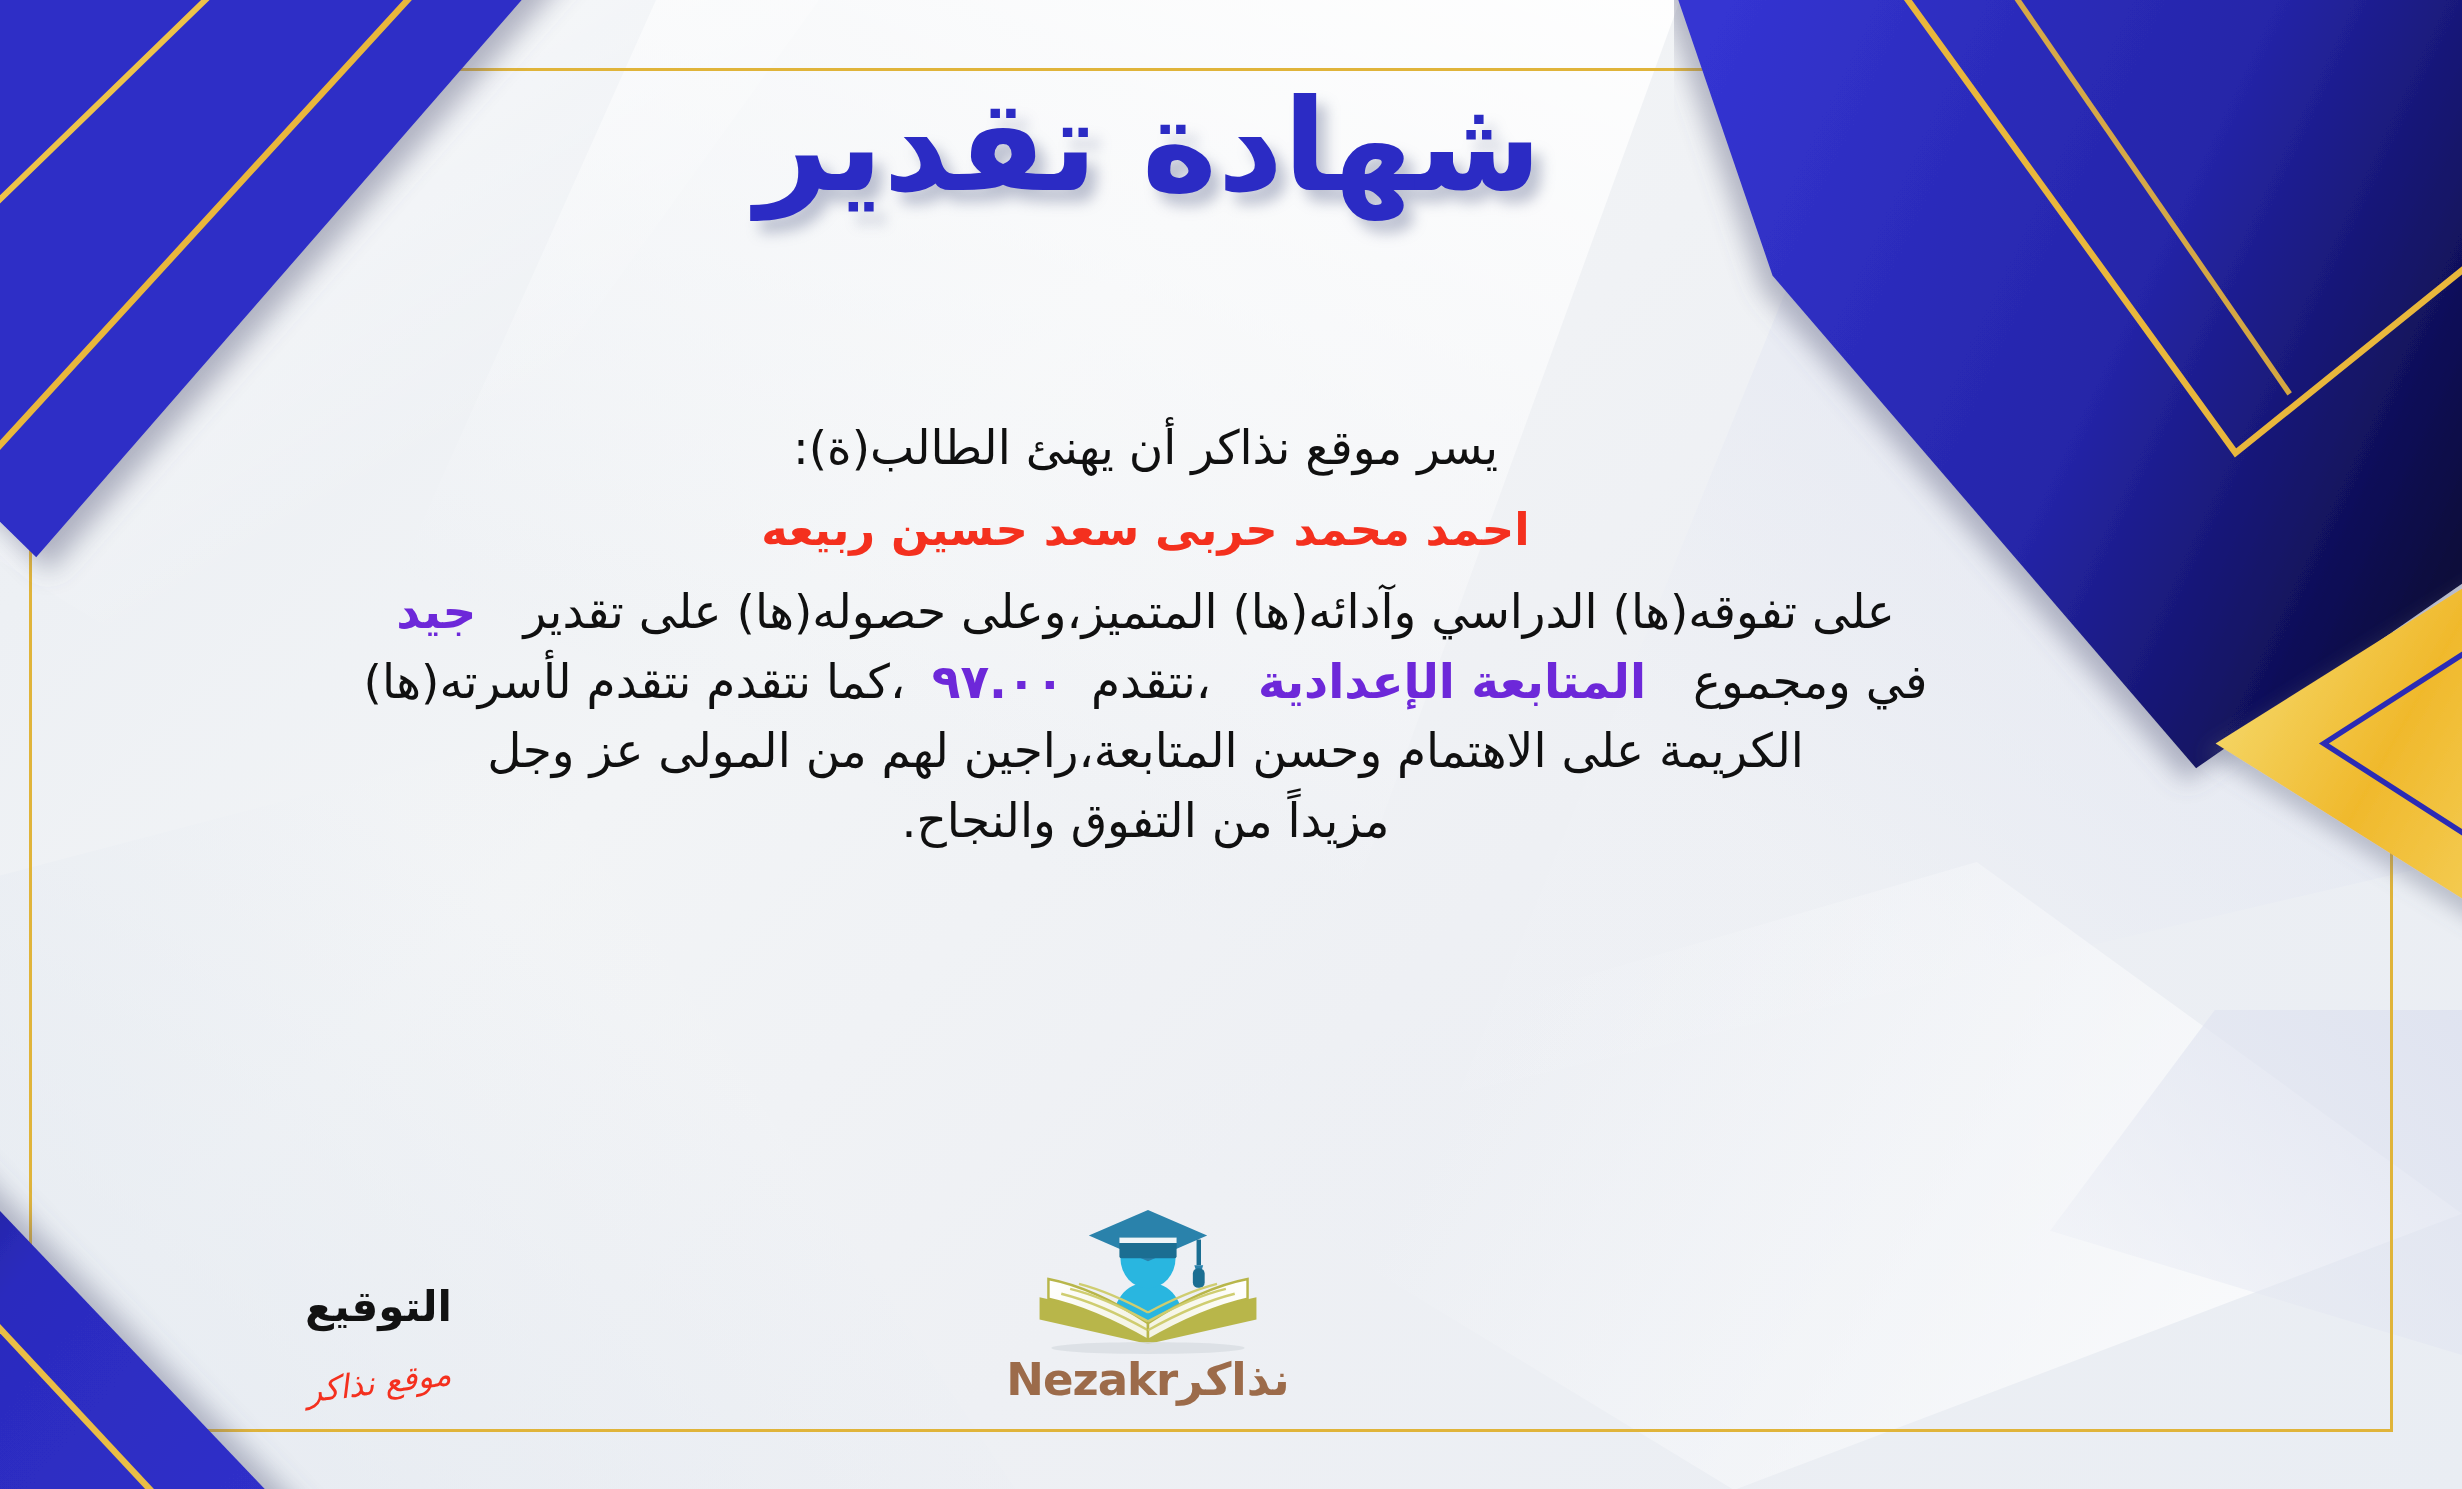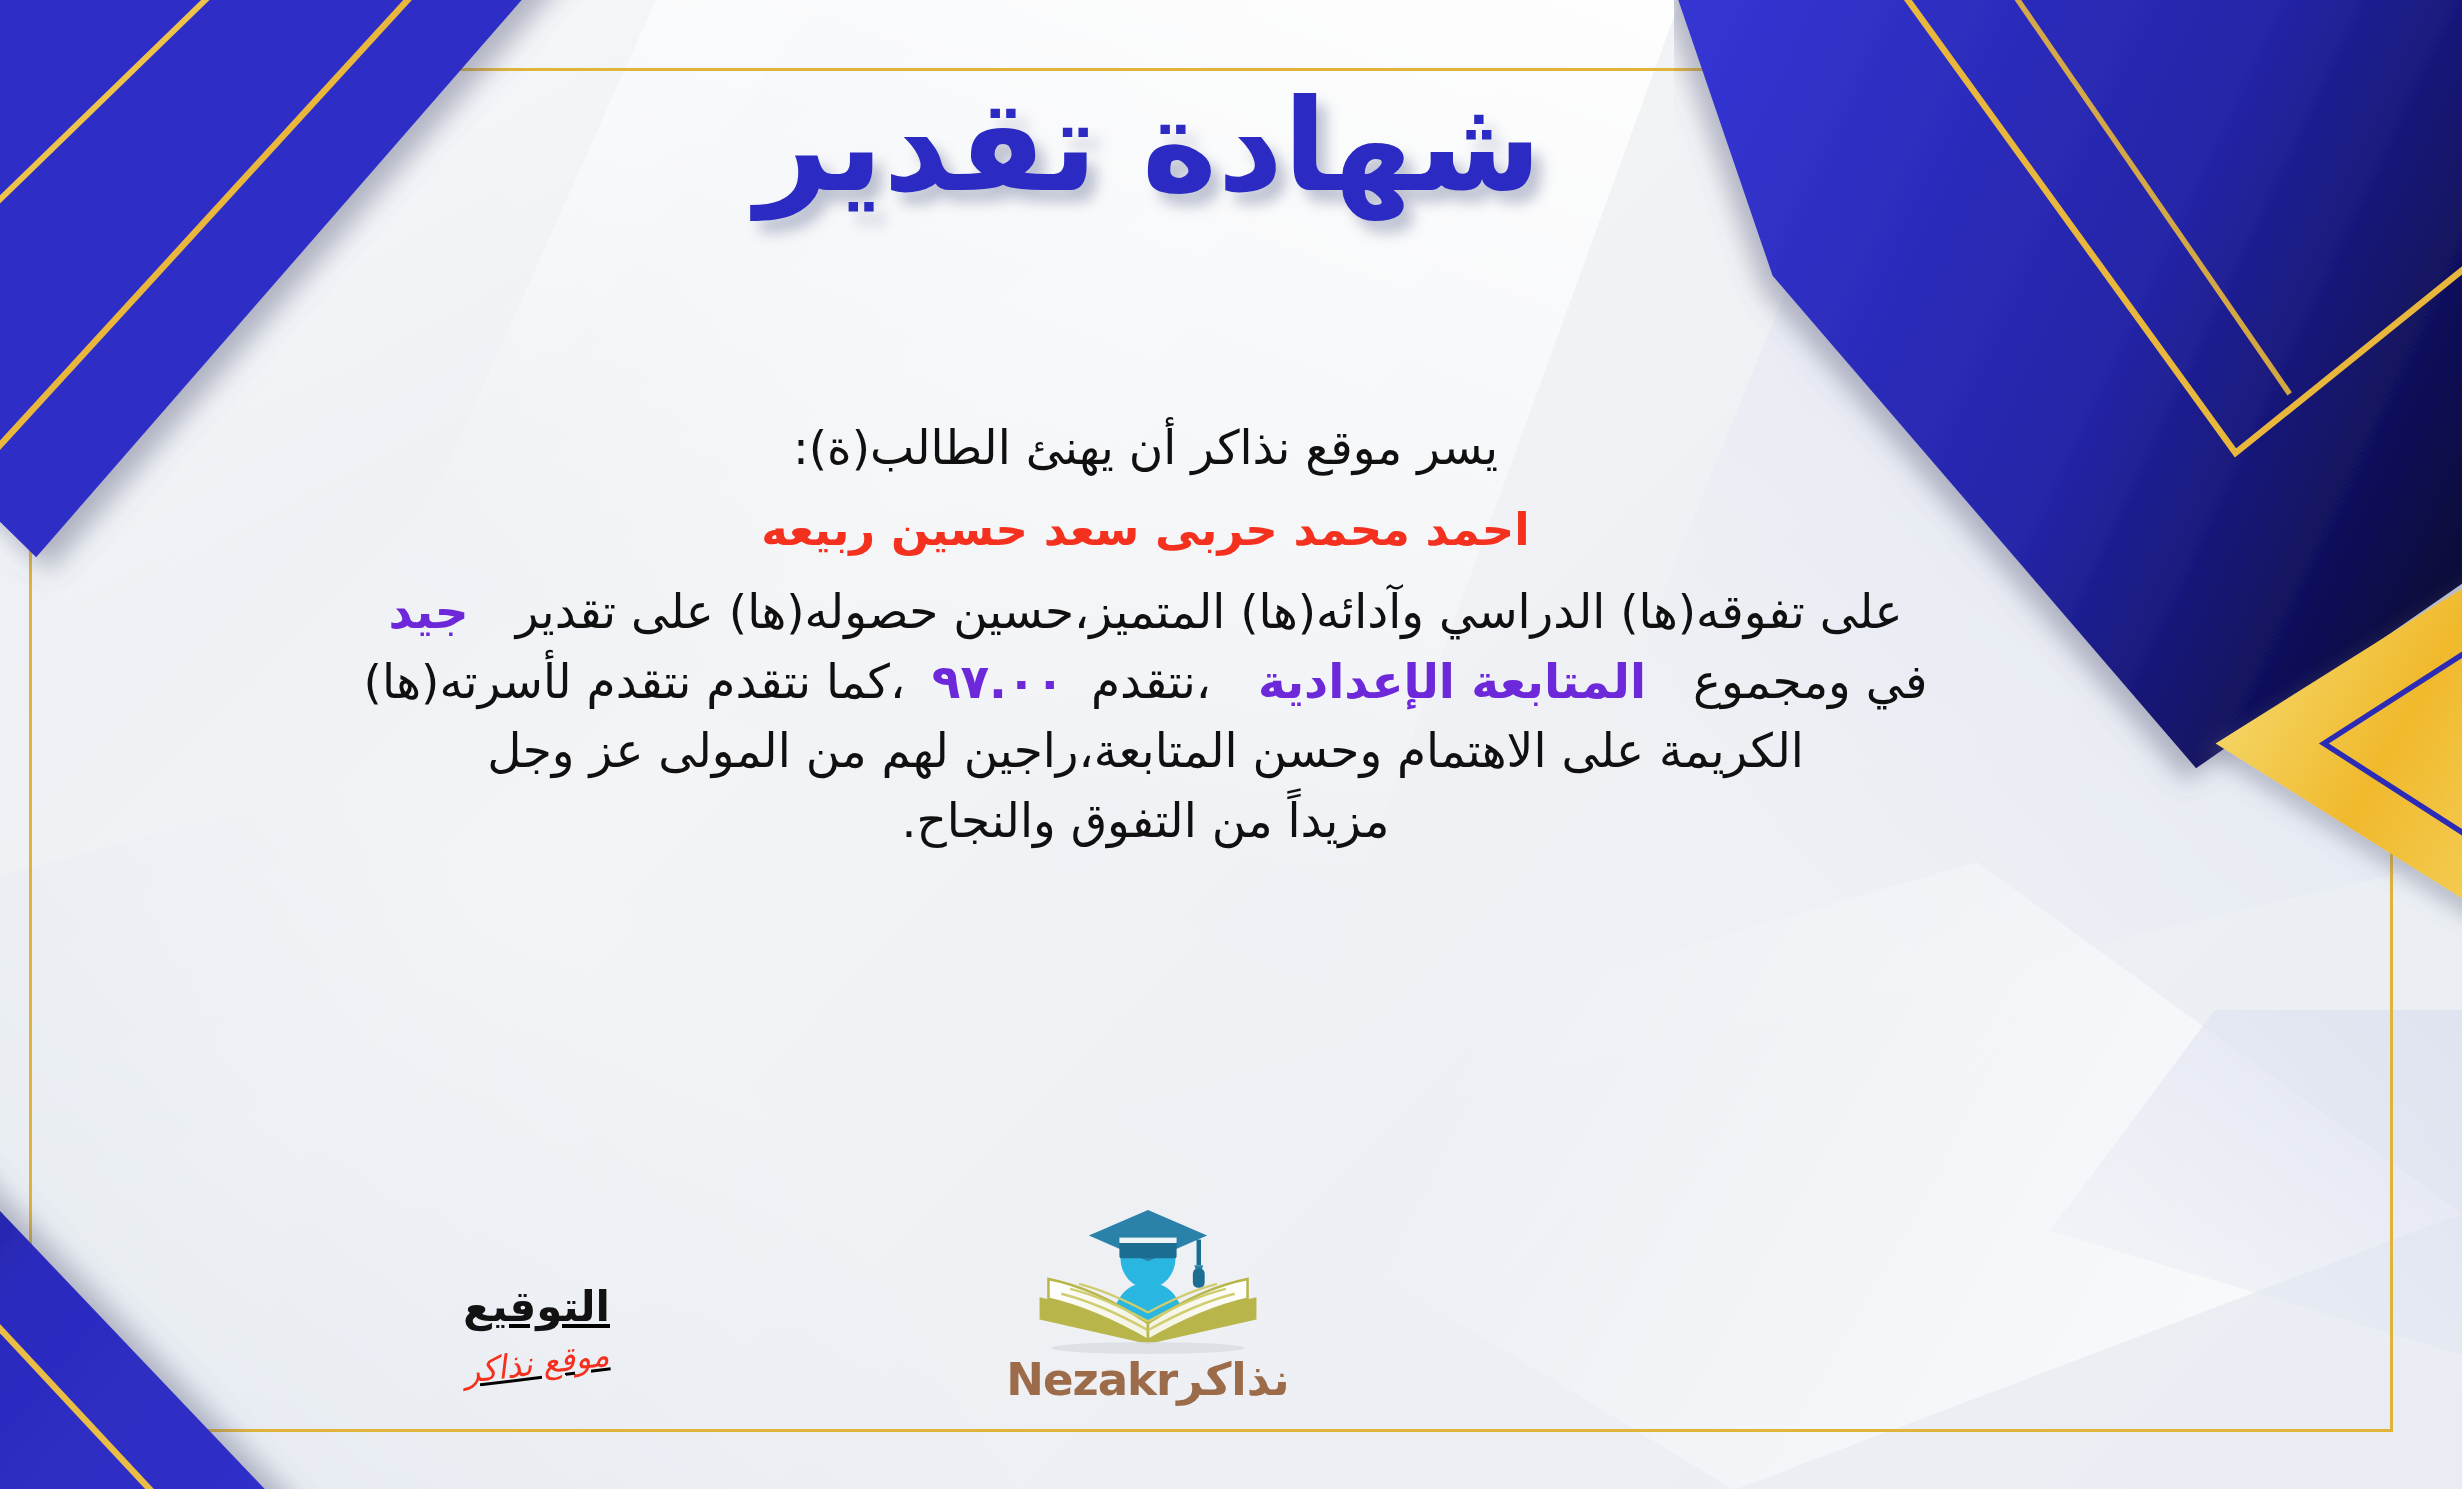--- a/index.html
+++ b/index.html
@@ -128,22 +128,21 @@
   .gap-sm { display: inline-block; width: 26.6px; }
   .gap-md { display: inline-block; width: 47px; }
   .para { line-height: 1.48; }
 
   
   .signature-block {
     position: absolute;
     bottom: 98px;
     right: 1852px;
     width: 305px;
-    text-align: right;
-    text-decoration: underline;
+    text-align: left;
   }
   .signature-label {
     font-size: 42px;
     color: #121212;
     font-weight: 600;
     direction: rtl;
   }
   .signature-mark {
     margin-top: 22.7px;
     font-size: 32.5px;
@@ -263,21 +262,21 @@
     </svg>
   </div>
 
   <div class="body-block">
 
     <div class="line intro">يسر موقع نذاكر أن يهنئ الطالب(ة):</div>
 
     <div class="student-name">احمد محمد حربى سعد حسين ربيعه</div>
 
     <div class="line para">
-      <span>على تفوقه(ها) الدراسي وآدائه(ها) المتميز،حسين حصوله(ها) على تقدير</span><span class="gap-md"></span><span class="hl-red">جيد</span>
+      <span>على تفوقه(ها) الدراسي وآدائه(ها) المتميز،وعلى حصوله(ها) على تقدير</span><span class="gap-md"></span><span class="hl-red">جيد</span>
     </div>
 
     <div class="line para">
       <span>في ومجموع</span><span class="gap-md"></span><span class="hl-red">المتابعة الإعدادية</span><span class="gap-md"></span><span>،نتقدم</span><span class="gap-sm"></span><span class="hl-red">٩٧.٠٠</span><span class="gap-sm"></span><span>،كما نتقدم نتقدم لأسرته(ها)</span>
     </div>
 
     <div class="line para">الكريمة على الاهتمام وحسن المتابعة،راجين لهم من المولى عز وجل</div>
 
     <div class="line para">مزيداً من التفوق والنجاح.</div>
   </div>

